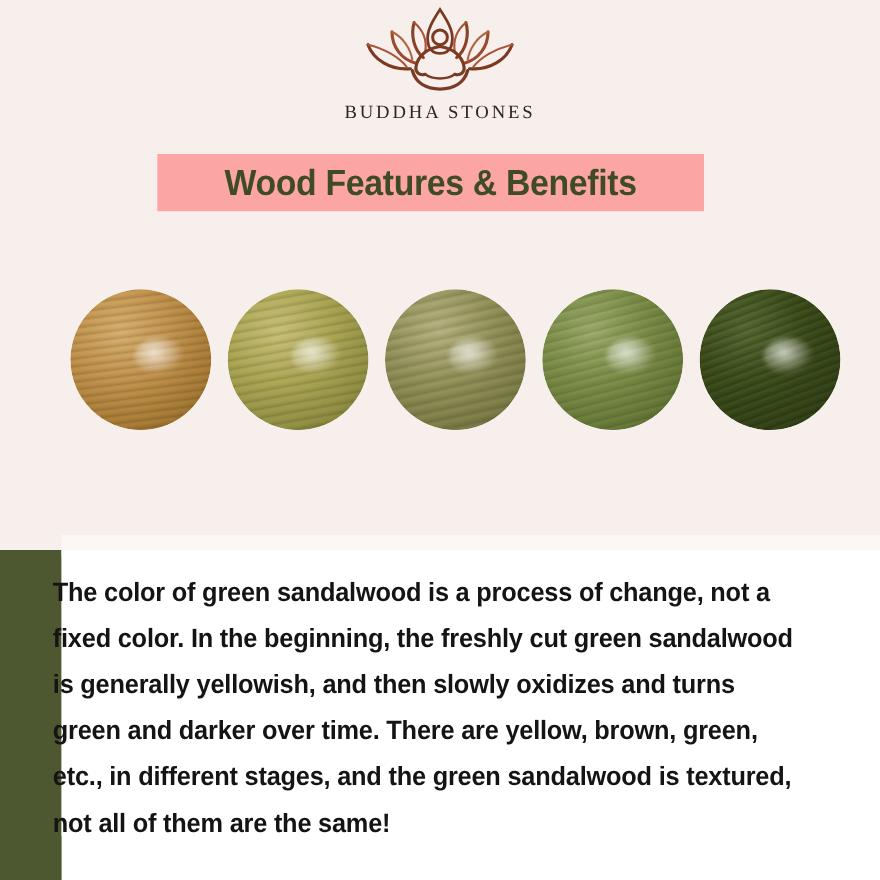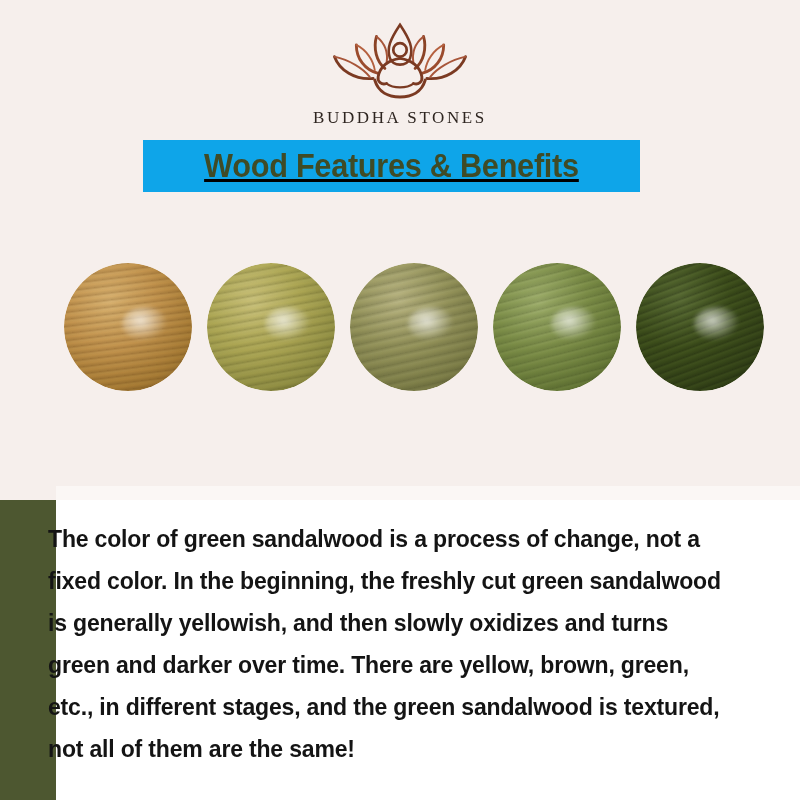--- a/index.html
+++ b/index.html
@@ -71,40 +71,40 @@
     background:#fbf7f5;
     z-index:2;
   }
 
   
   .header{
     position:absolute;
     left:0;top:0;width:800px;height:150px;
     z-index:5;
     display:flex;flex-direction:column;align-items:center;justify-content:flex-start;
-    padding-top:18px;box-sizing:border-box;
+    padding-top:2px;box-sizing:border-box;
   }
   .logo-mark{width:170px;height:84px;display:block;}
   .brand-name{
     margin-top:6px;
     font-family:"Liberation Serif", serif;
     font-size:17px;
     letter-spacing:2.6px;
     color:#2e2520;
     font-weight:400;
   }
 
   
   .title-band{
     position:absolute;
     left:143px;top:140px;
     width:497px;height:52px;
-    background:#0ea5e9;
+    background:#fca5a5;
     z-index:6;
-    display:flex;align-items:center;justify-content:center;text-decoration:underline;
+    display:flex;align-items:center;justify-content:center;
   }
   .title-text{
     font-size:33px;
     font-weight:bold;
     color:#3f4b26;
     letter-spacing:-0.3px;
     transform:scaleX(0.93);
     white-space:nowrap;
   }
 

